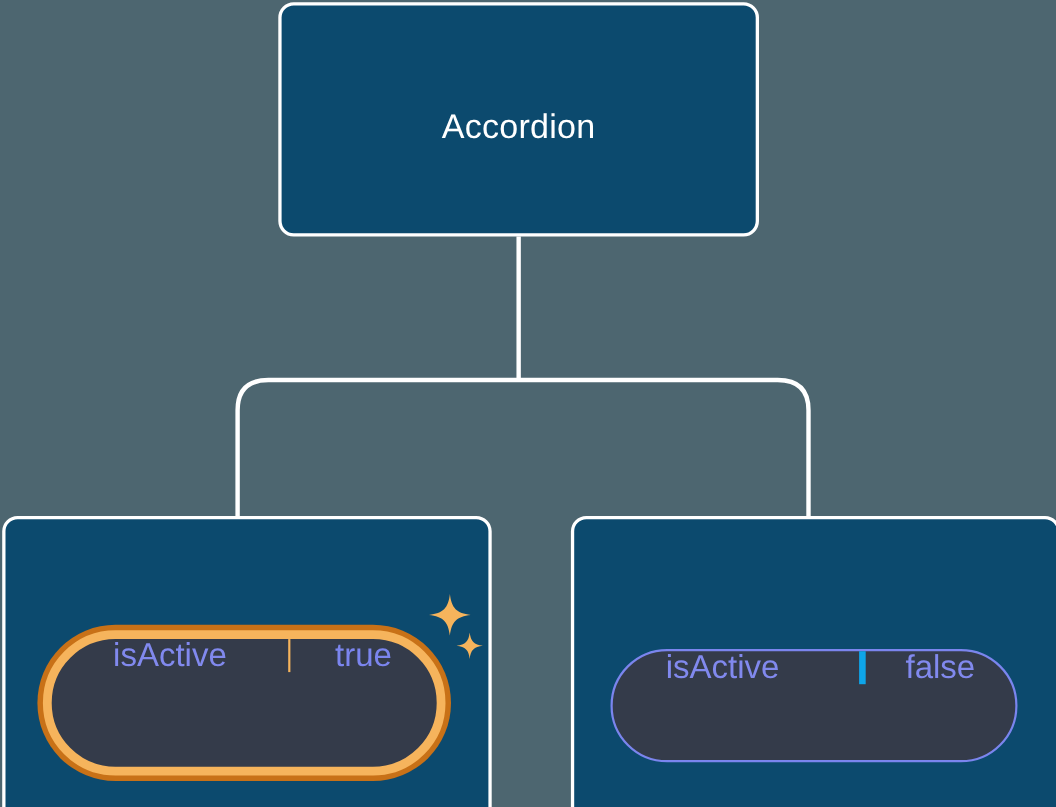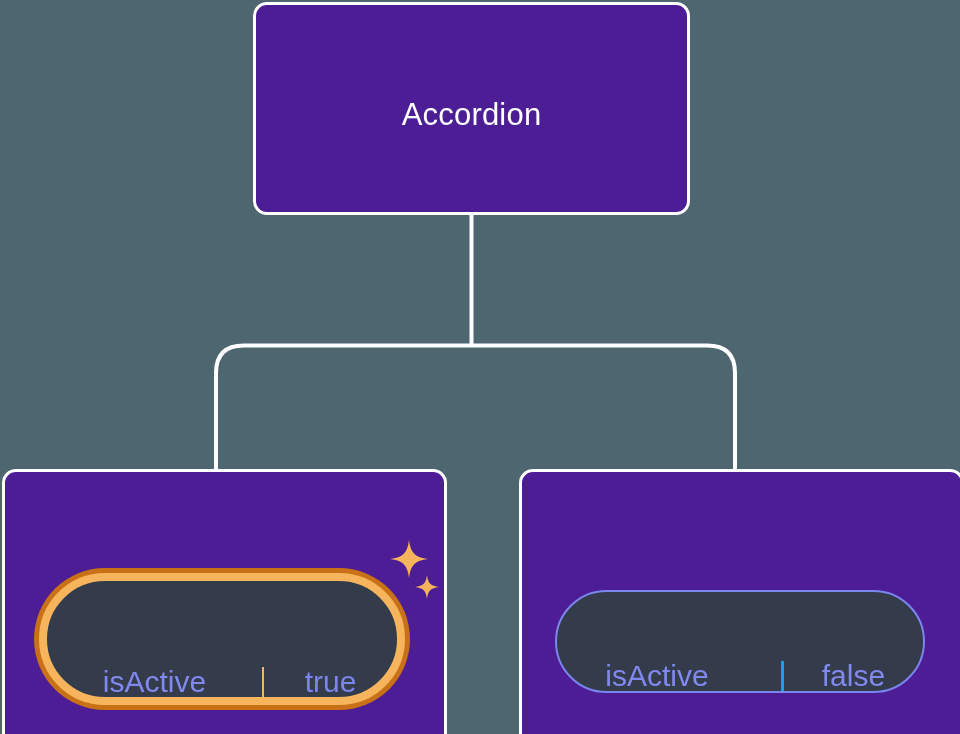--- a/index.html
+++ b/index.html
@@ -30,21 +30,21 @@
     left: 0;
     top: 0;
     width: 960px;
     height: 734px;
     pointer-events: none;
   }
 
   
   .node {
     position: absolute;
-    background: #4c1d95;
+    background: #0c4a6e;
     border: 3px solid #ffffff;
     border-radius: 14px;
   }
 
   .node-title {
     position: absolute;
     left: 0;
     right: 0;
     text-align: center;
     color: #ffffff;
@@ -76,21 +76,21 @@
     left: 519px;
     top: 469px;
     width: 445px;
     height: 290px;
   }
 
   
   .pill {
     position: absolute;
     display: flex;
-    align-items: flex-end;
+    align-items: flex-start;
     border-radius: 999px;
     background: #343b4a;
   }
 
   .pill-cell {
     display: flex;
     align-items: center;
     justify-content: center;
     font-size: 30px;
     line-height: 1;
@@ -98,21 +98,21 @@
   }
 
   
   .pill.plain {
     border: 2px solid #7b85ee;
   }
   .pill.plain .pill-cell {
     color: #8189ee;
   }
   .pill.plain .pill-cell.value {
-    border-left: 3px solid #0ea5e9;
+    border-left: 6px solid #0ea5e9;
     margin-left: 24px;
   }
 
   
   .pill.highlight {
     border: 8px solid #f6b45c;
     box-shadow: 0 0 0 5px #c87117;
   }
   .pill.highlight .pill-cell {
     color: #8189ee;

